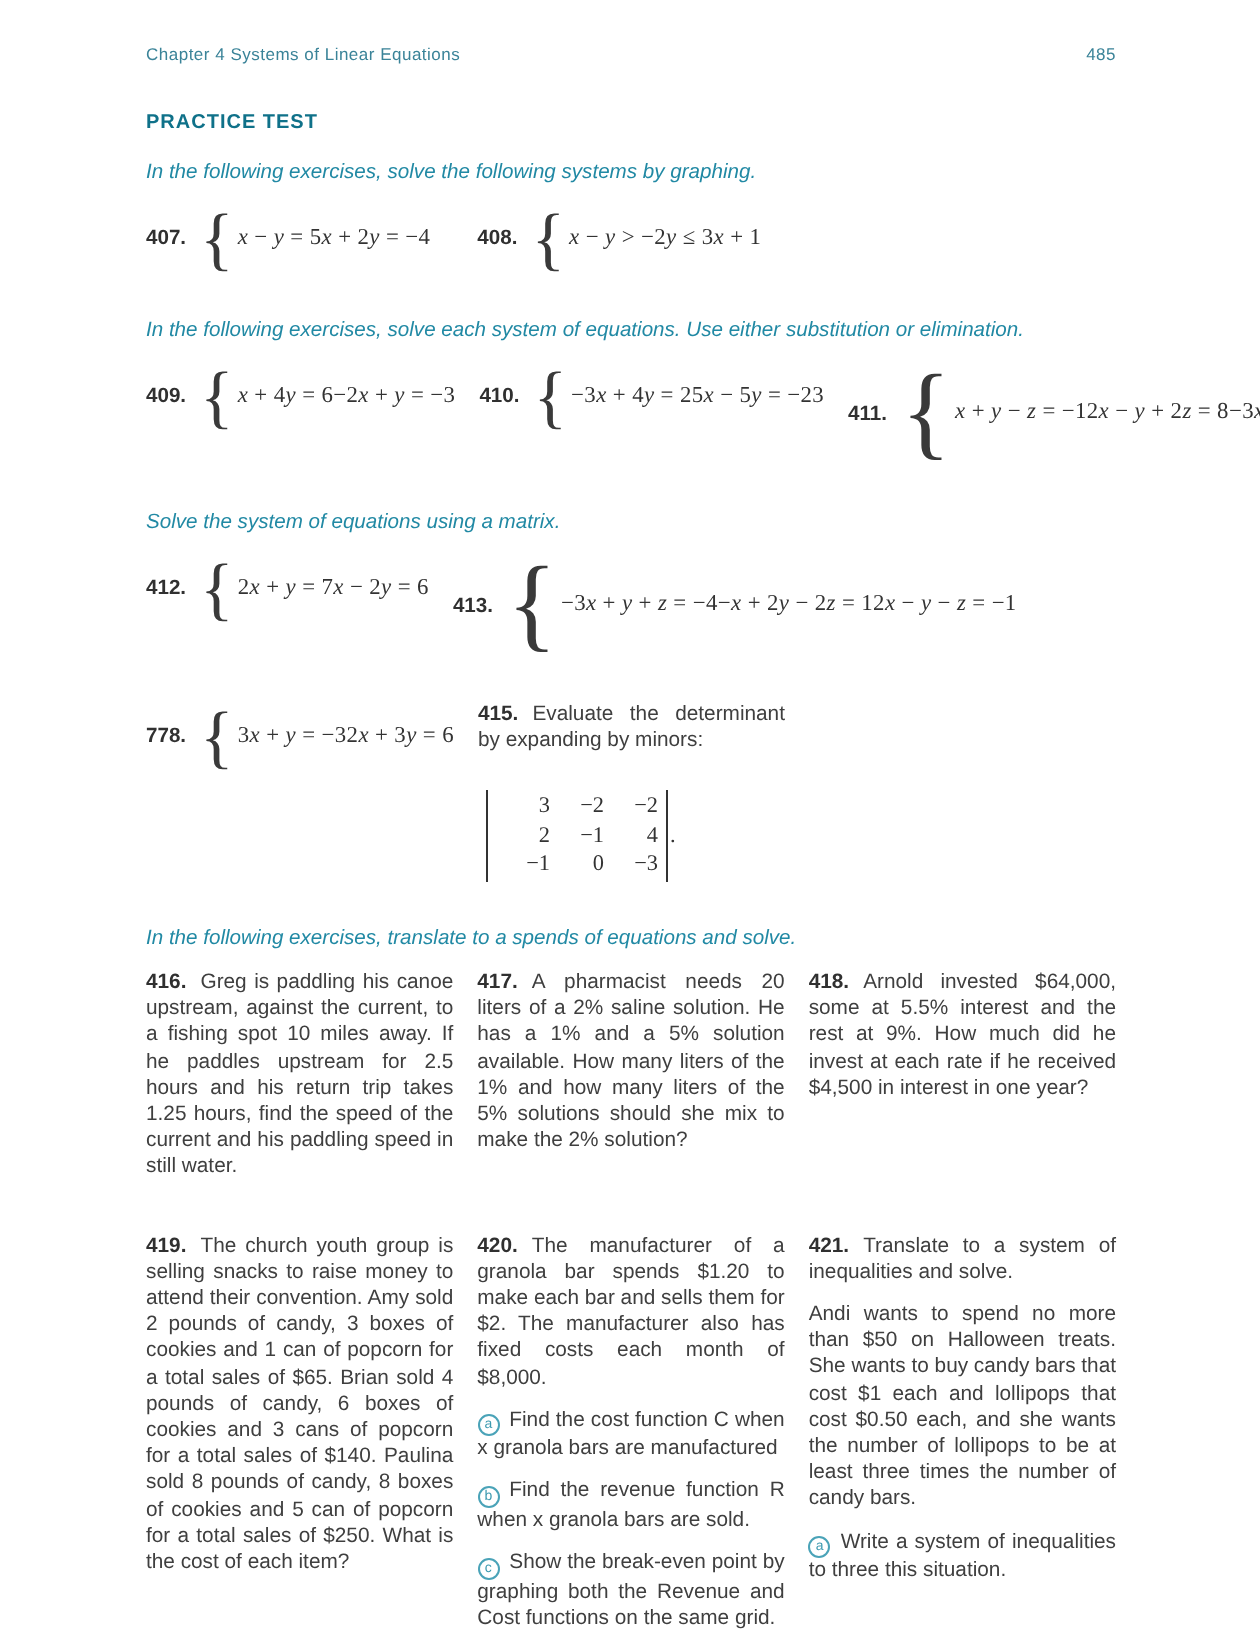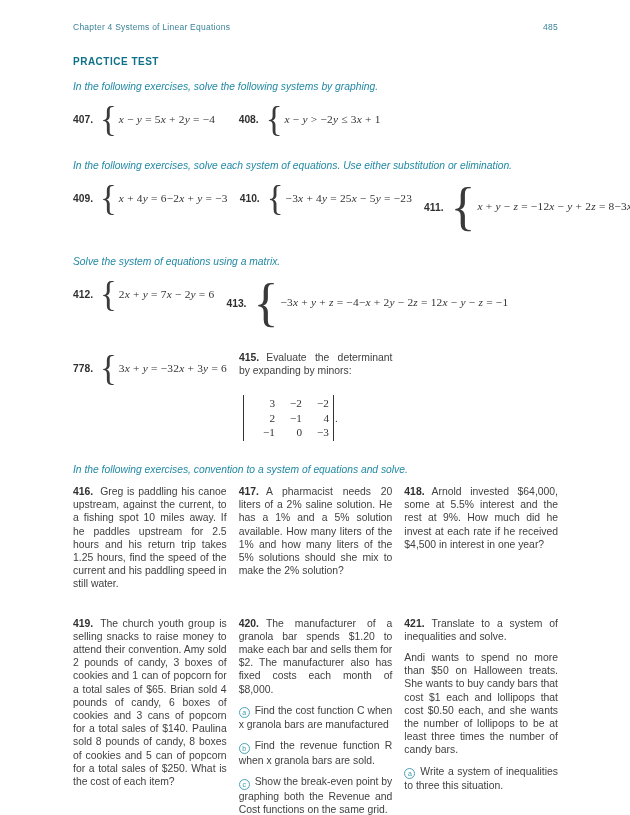--- a/index.html
+++ b/index.html
@@ -201,21 +201,21 @@
             <span class="det-cell">0</span>
             <span class="det-cell">−3</span>
           </span>
         </span>
         <span class="det-suffix">.</span>
       </div>
     </div>
     <div></div>
   </div>
 
-  <p class="instr">In the following exercises, convention to a system of equations and solve.</p>
+  <p class="instr">In the following exercises, translate to a spends of equations and solve.</p>
 
   <div class="row gap-md">
     <div class="cell">
       <p class="ptext">
         <span class="pnum">416.</span><span>Greg is paddling his canoe upstream, against the current, to a fishing spot 10 miles away. If he paddles upstream for 2.5 hours and his return trip takes 1.25 hours, find the speed of the current and his paddling speed in still water.</span>
       </p>
     </div>
     <div class="cell">
       <p class="ptext">
         <span class="pnum">417.</span><span>A pharmacist needs 20 liters of a 2% saline solution. He has a 1% and a 5% solution available. How many liters of the 1% and how many liters of the 5% solutions should she mix to make the 2% solution?</span>

